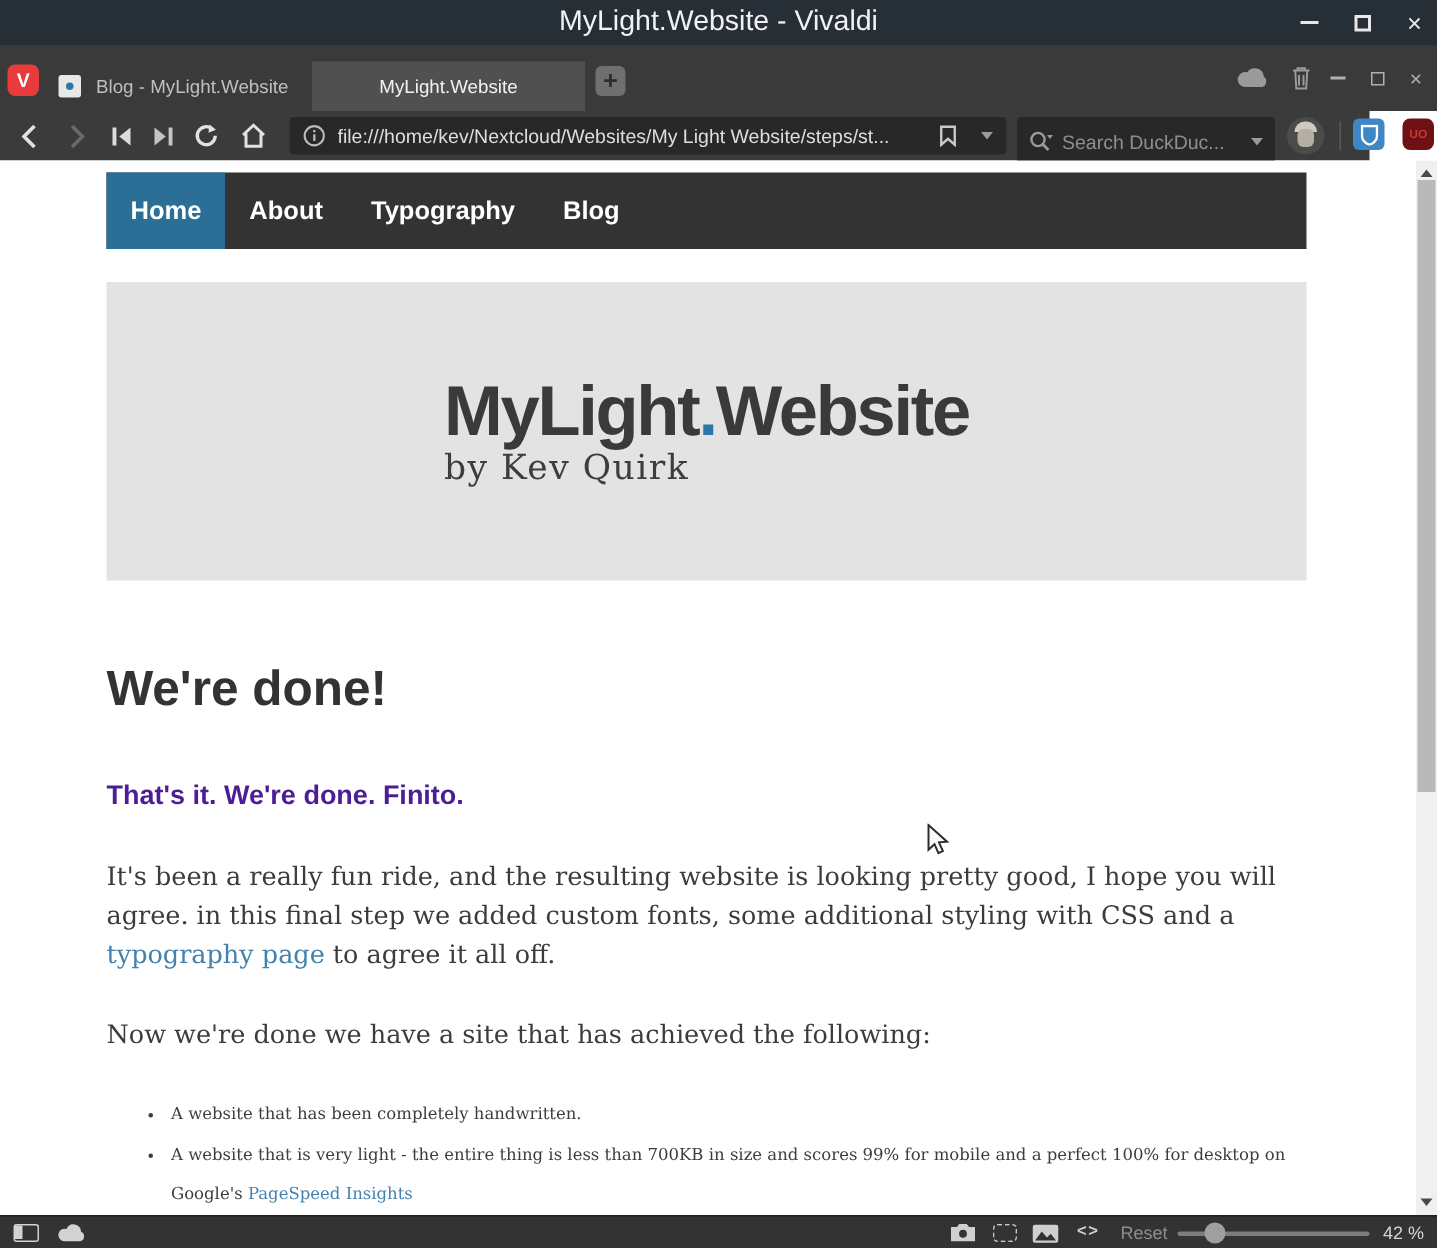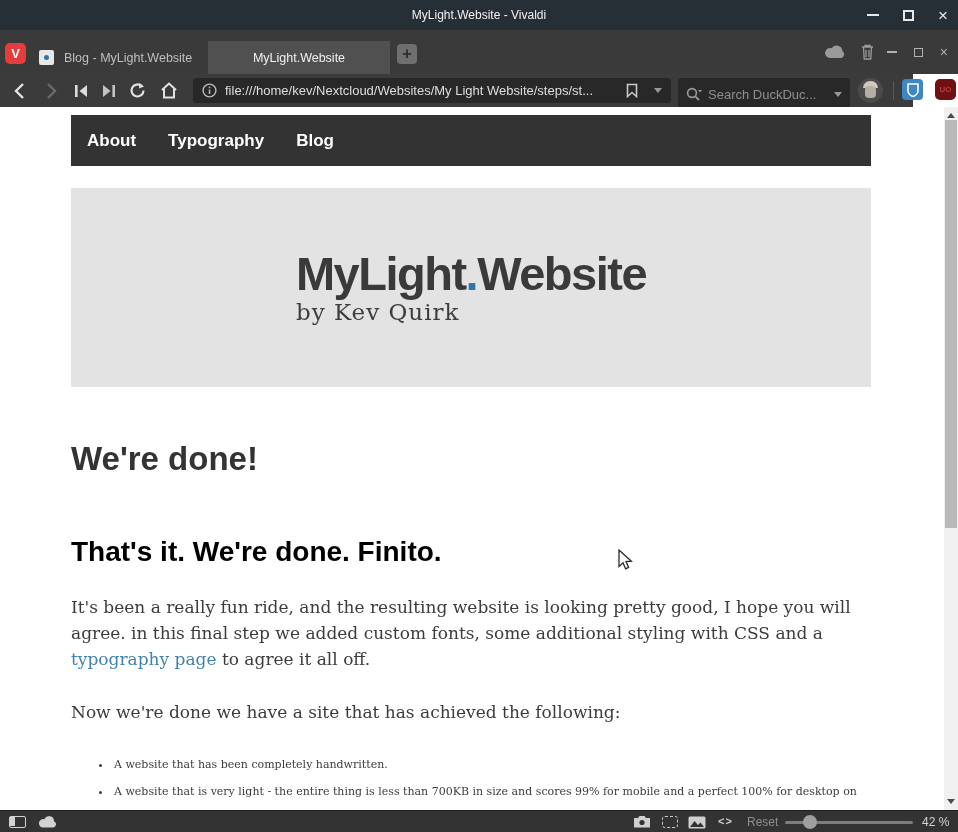--- a/index.html
+++ b/index.html
@@ -1,21 +1,21 @@
 <!DOCTYPE html>
 <html><head>
 <meta charset="utf-8">
 <style>
   * { margin:0; padding:0; box-sizing:border-box; }
   body { font-family:"Liberation Sans", sans-serif; background:#000; }
   .window { position:relative; width:958px; height:832px; overflow:hidden; background:#fff; }
 
   
   .titlebar { position:absolute; top:0; left:0; width:958px; height:30px; background:#262e36; }
-  .titlebar .title { text-align:center; line-height:30px; color:#f2f2f2; font-size:12px; }
+  .titlebar .title { text-align:center; line-height:30px; color:#f2f2f2; font-size:19px; }
   .win-controls { position:absolute; right:10px; top:0; height:30px; display:flex; align-items:center; gap:24px; color:#e8e8e8; }
   .wc-min { width:12px; height:2px; background:#e8e8e8; }
   .wc-max { width:11px; height:11px; border:2px solid #e8e8e8; }
   .wc-close { font-size:17px; line-height:1; color:#e8e8e8; }
 
   
   .tabbar { position:absolute; top:30px; left:0; width:958px; height:44px; background:#3a3a3a; }
   .vivaldi-btn { position:absolute; left:5px; top:13px; width:21px; height:21px; border-radius:5px; background:#e83c3c; color:#fff; font-weight:bold; font-size:13px; text-align:center; line-height:21px; }
   .tab { position:absolute; top:11px; height:33px; display:flex; align-items:center; font-size:12.5px;text-align:right; }
   .tab1 { left:28px; width:180px; color:#bfbfbf; padding-left:11px; }
@@ -50,21 +50,21 @@
   .content { width:800px; margin-left:71px; }
   .site-nav { margin-top:8px; height:51px; background:#333; display:flex; }
   .site-nav .nav-item { padding:0 16px; line-height:51px; color:#fff; font-size:17px; font-weight:bold; }
   .site-nav .active { background:#2b6e96; }
   .site-header { margin-top:22px; height:199px; background:#e3e3e3; display:flex; align-items:center; justify-content:center; }
   .logo-wrap { display:inline-block; }
   .logo-main { font-size:47px; font-weight:bold; color:#3a3a3a; letter-spacing:-1.5px; line-height:1; }
   .logo-dot { color:#2d76a9; }
   .logo-tagline { text-align:left; font-family:"DejaVu Serif", serif; font-weight:normal; font-size:23px; color:#3d3d3d; margin-top:2px; letter-spacing:1px; }
   .h1 { margin-top:54px; font-size:33px; font-weight:bold; color:#333; line-height:36px; }
-  .h2 { margin-top:63px; font-size:28px; font-weight:bold; color:#000000; line-height:24px; }
+  .h2 { margin-top:41px; font-size:18px; font-weight:bold; color:#4c1d95; line-height:24px; }
   .para { margin-top:30px; font-family:"DejaVu Serif", serif; font-size:17px; color:#3c3c3c; line-height:26px; }
   .para2 { margin-top:27px; }
   .blue-link { color:#4382ad; }
   .bullets { margin-top:27px; padding-left:41px; font-family:"DejaVu Serif", serif; font-size:11px; color:#3c3c3c; line-height:26.5px; }
   .bullets li { padding-left:2px; }
 
   
   .scrollbar { position:absolute; right:0; top:0; width:14px; height:703px; background:#f0f0f0; }
   .sb-up { position:absolute; top:6px; left:3px; width:0; height:0; border-left:4px solid transparent; border-right:4px solid transparent; border-bottom:5px solid #4a4a4a; }
   .sb-thumb { position:absolute; top:13px; left:1px; width:12px; height:408px; background:#b9b9b9; }
@@ -189,20 +189,21 @@
       <svg width="12" height="14" viewBox="0 0 12 14">
           <path d="M1 1 h10 v7 c0 3-3.4 5-5 5.5 C4.4 13 1 11 1 8 Z" stroke="#fff" stroke-width="1.6" fill="none"></path>
         </svg>
     </div>
     <div class="ext-ub">UO</div>
   </div>
 
   <div class="viewport">
     <div class="content">
       <div class="site-nav">
+        <div class="nav-item active">Home</div>
         <div class="nav-item">About</div>
         <div class="nav-item">Typography</div>
         <div class="nav-item">Blog</div>
       </div>
       <div class="site-header">
         <div class="logo-wrap">
           <div class="logo-main">
             <span>MyLight</span><span class="logo-dot">.</span><span>Website</span>
           </div>
           <div class="logo-tagline">by Kev Quirk</div>

